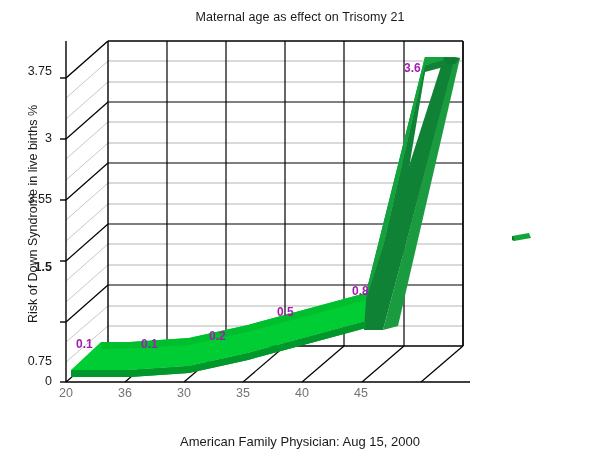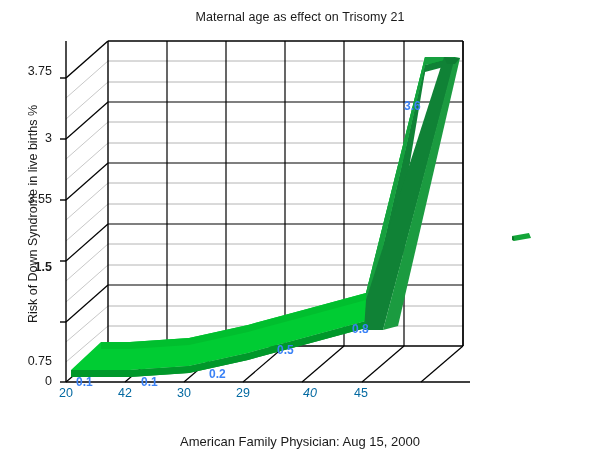--- a/index.html
+++ b/index.html
@@ -62,30 +62,29 @@
     position: absolute;
     text-align: right;
     font-size: 12.5px;
     color: #1a1a1a;
     width: 44px;
   }
   .tick-label-x {
     position: absolute;
     text-align: center;
     font-size: 12.5px;
-    color: #0369a1;
+    color: #737373;
     width: 40px;
   }
   .data-label {
     position: absolute;
     font-size: 12px;
     font-weight: bold;
-    color: #3b82f6;
+    color: #a21caf;
     white-space: nowrap;
-    margin-top: 38px;
   }
   svg.plot {
     position: absolute;
     left: 0; top: 0;
     width: 600px;
     height: 463px;
   }
 </style>
 </head>
 <body>
@@ -198,24 +197,24 @@
   </svg>
 
   <div class="tick-label-y" style="left:8px; top:374px;">0</div>
   <div class="tick-label-y" style="left:8px; top:314px;margin-top:40px;">0.75</div>
   <div class="tick-label-y" style="left:8px; top:260px;font-weight:bold;">1.5</div>
   <div class="tick-label-y" style="left:8px; top:192px;">3.55</div>
   <div class="tick-label-y" style="left:8px; top:131px;">3</div>
   <div class="tick-label-y" style="left:8px; top:64px;">3.75</div>
 
   <div class="tick-label-x" style="left:46px; top:386px;">20</div>
-  <div class="tick-label-x" style="left:105px; top:386px;">42</div>
+  <div class="tick-label-x" style="left:105px; top:386px;">36</div>
   <div class="tick-label-x" style="left:164px; top:386px;">30</div>
-  <div class="tick-label-x" style="left:223px; top:386px;">29</div>
-  <div class="tick-label-x" style="left:290px; top:386px;font-style:italic;">40</div>
+  <div class="tick-label-x" style="left:223px; top:386px;">35</div>
+  <div class="tick-label-x" style="left:282px; top:386px;">40</div>
   <div class="tick-label-x" style="left:341px; top:386px;">45</div>
 
   <div class="data-label" style="left:76px; top:337px;">0.1</div>
   <div class="data-label" style="left:141px; top:337px;">0.1</div>
   <div class="data-label" style="left:209px; top:329px;">0.2</div>
   <div class="data-label" style="left:277px; top:305px;">0.5</div>
   <div class="data-label" style="left:352px; top:284px;">0.8</div>
   <div class="data-label" style="left:404px; top:61px;">3.6</div>
 
   <div class="chart-footer">American Family Physician: Aug 15, 2000</div>

